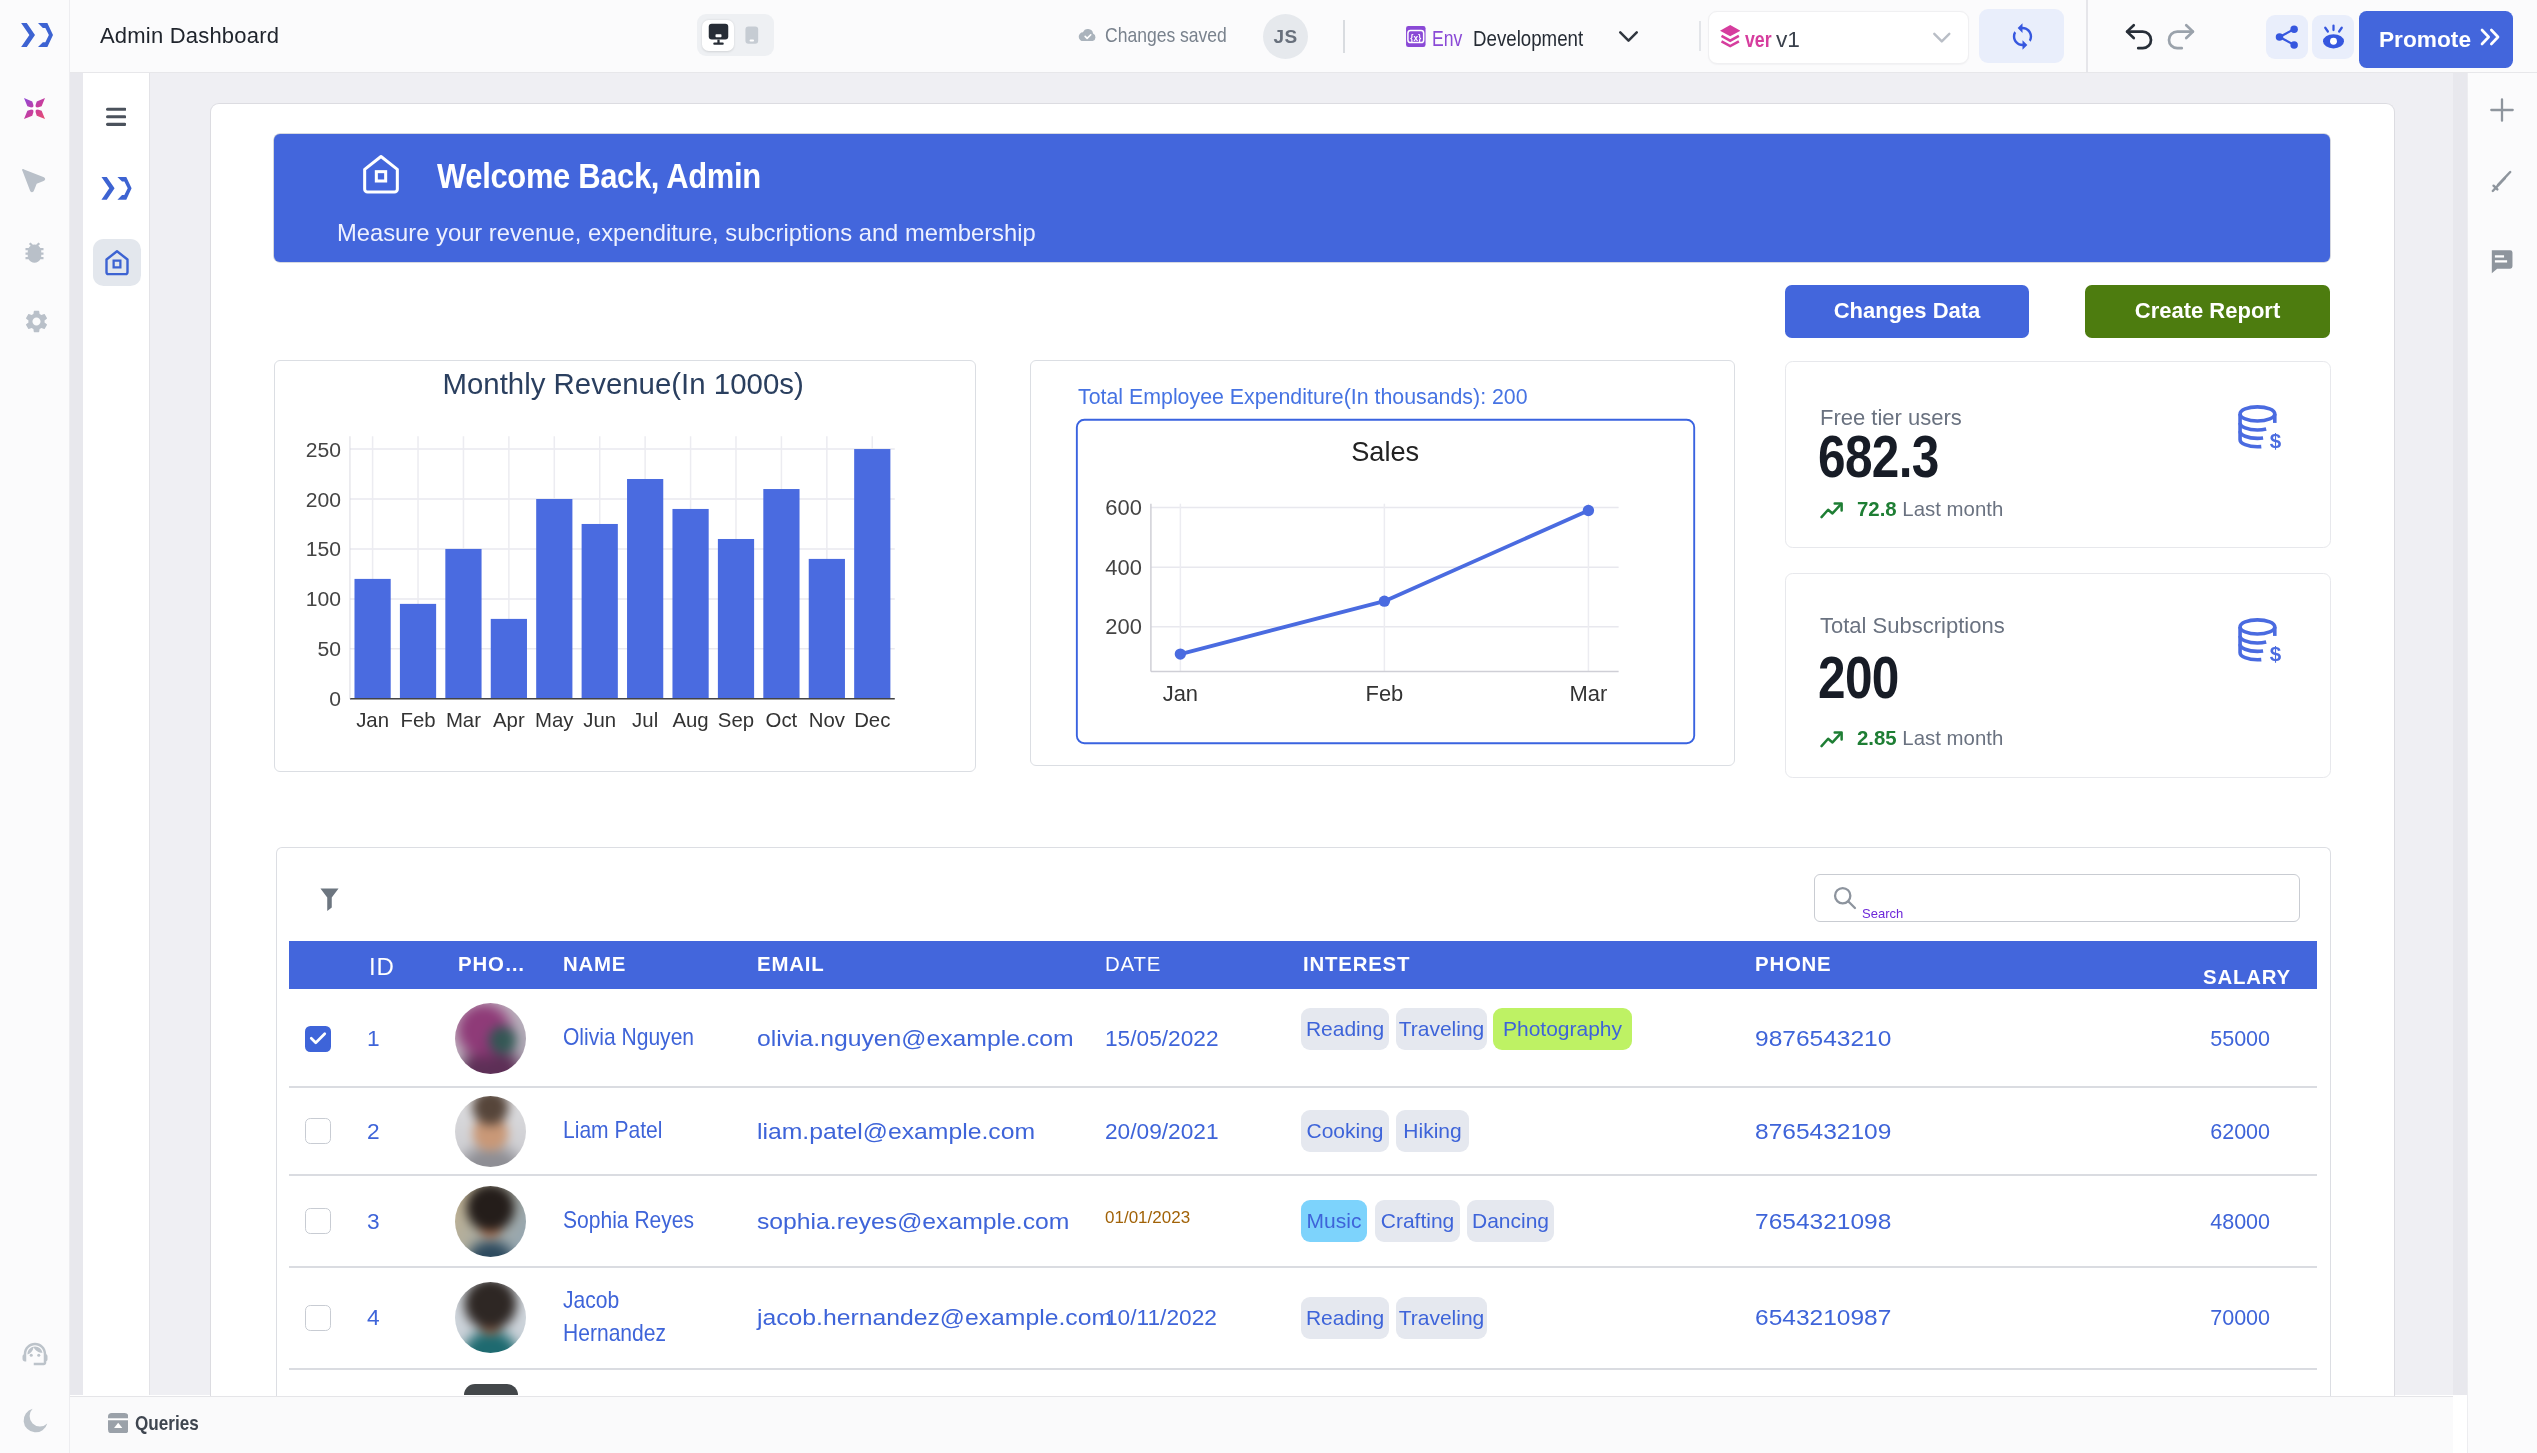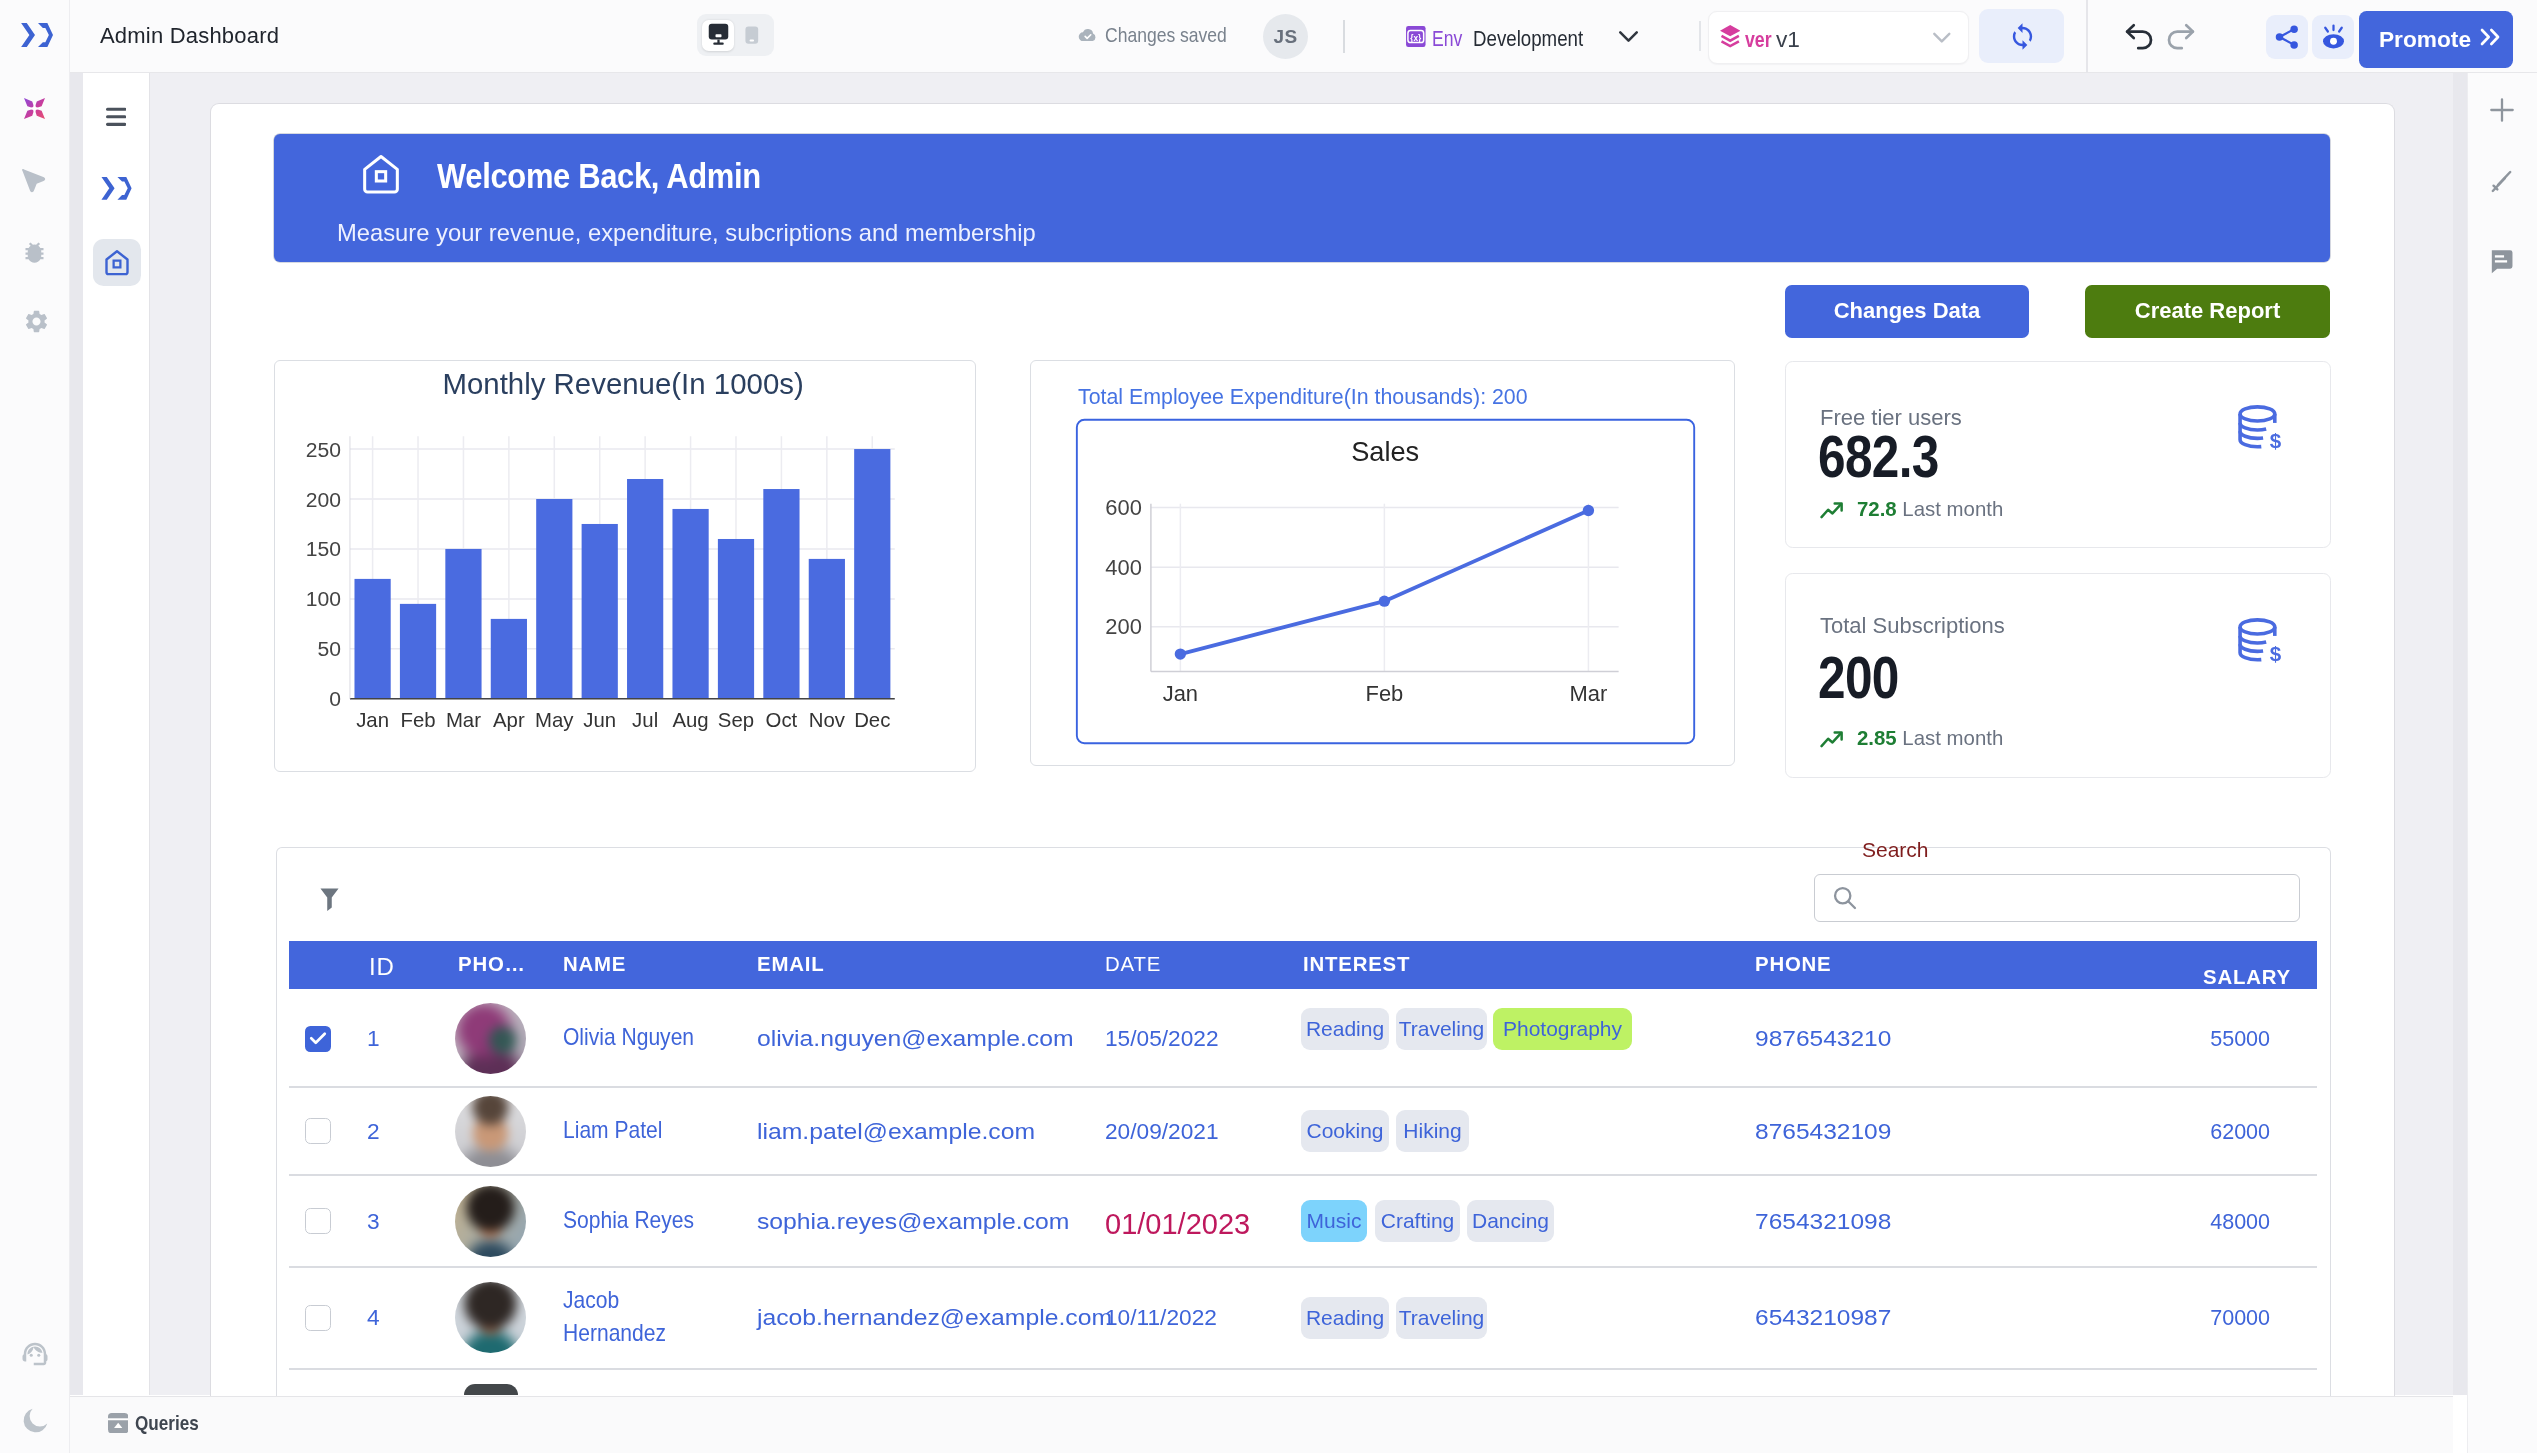--- a/index.html
+++ b/index.html
@@ -297,21 +297,21 @@
 
 <div class="abs" style="left:276px;top:847px;width:2055px;height:549px;background:#fff;border:1.5px solid #dcdee3;border-radius:6px 6px 0 0;border-bottom:none;"></div>
 <svg class="abs" style="left:320px;top:888px" width="19" height="23.4" viewBox="0 0 25 31">
  <path d="M0.5 0.5 H24.5 L15.5 12.5 V26 L9.5 30.5 V12.5 Z" fill="#6d7680"></path>
 </svg>
 <div class="abs" style="left:1814px;top:874px;width:486px;height:48px;background:#fff;border:1.5px solid #c9ccd2;border-radius:6px;"></div>
 <svg class="abs" style="left:1832px;top:885px" width="26" height="26" viewBox="0 0 34 34">
  <circle cx="14" cy="14" r="10" fill="none" stroke="#8d949e" stroke-width="3"></circle>
  <line x1="21.5" y1="21.5" x2="30" y2="30" stroke="#8d949e" stroke-width="3" stroke-linecap="round"></line>
 </svg>
-<div class="abs" style="left:1862px;top:838px;font-size:21px;color:#7f1d1d;">Search</div>
+<div class="abs" style="left:1862px;top:906px;font-size:13px;color:#6d28d9;">Search</div>
 <div class="abs" style="left:289px;top:941px;width:2028px;height:48px;background:#4366DC;"></div>
 
 <div class="abs" style="left:369px;top:953px;font-size:24px;font-weight:normal;color:#fff;letter-spacing:0.8px;">ID</div>
 <div class="abs" style="left:458px;top:953px;font-size:20.4px;font-weight:bold;color:#fff;letter-spacing:0.8px;">PHO…</div>
 <div class="abs" style="left:563px;top:953px;font-size:20.4px;font-weight:bold;color:#fff;letter-spacing:0.8px;">NAME</div>
 <div class="abs" style="left:757px;top:953px;font-size:20.4px;font-weight:bold;color:#fff;letter-spacing:0.8px;">EMAIL</div>
 <div class="abs" style="left:1105px;top:953px;font-size:20.4px;font-weight:normal;color:#fff;letter-spacing:0.8px;">DATE</div>
 <div class="abs" style="left:1303px;top:953px;font-size:20.4px;font-weight:bold;color:#fff;letter-spacing:0.8px;">INTEREST</div>
 <div class="abs" style="left:1755px;top:953px;font-size:20.4px;font-weight:bold;color:#fff;letter-spacing:0.8px;">PHONE</div>
 <div class="abs" style="right:246px;top:953px;font-size:20.4px;font-weight:bold;color:#fff;letter-spacing:0.8px;margin-top:13px;">SALARY</div>
@@ -346,21 +346,21 @@
 <div class="abs" style="left:1755px;top:1118px;font-size:22.7px;color:#3E64D9;transform:scaleX(1.08);transform-origin:left top;">8765432109</div>
 <div class="abs" style="right:267px;top:1118px;font-size:22.7px;color:#3E64D9;transform:scaleX(.95);transform-origin:right top;">62000</div>
 <div class="abs" style="left:289px;top:1266px;width:2028px;height:1.5px;background:#dadce1;"></div>
 <div class="abs" style="left:305px;top:1208px;width:26px;height:26px;background:#fff;border:1.5px solid #c8ccd3;border-radius:5.3px;"></div>
 <div class="abs" style="left:367px;top:1208px;font-size:22.7px;color:#3E64D9;">3</div>
 <div class="abs" style="left:455px;top:1186px;width:71px;height:71px;border-radius:50%;overflow:hidden;">
     <div style="position:absolute;inset:-7.6px;background:radial-gradient(circle at 50% 34%, #241d1a 0 26%, rgba(36,29,26,0) 40%), radial-gradient(circle at 50% 56%, #b97e5d 0 13%, rgba(185,126,93,0) 22%), radial-gradient(circle at 50% 100%, #2d4a5e 0 18%, rgba(45,74,94,0) 32%), linear-gradient(120deg,#c9b48c,#8aa3b8);filter:blur(4.5px);"></div>
   </div>
 <div class="abs" style="left:563px;top:1207px;font-size:23.4px;color:#3E64D9;transform:scaleX(.9);transform-origin:left top;">Sophia Reyes</div>
 <div class="abs" style="left:757px;top:1208px;font-size:22.7px;color:#3E64D9;transform:scaleX(1.09);transform-origin:left top;">sophia.reyes@example.com</div>
-<div class="abs" style="left:1105px;top:1208px;font-size:29px;color:#be185d;">01/01/2023</div>
+<div class="abs" style="left:1105px;top:1208px;font-size:17px;color:#a16207;">01/01/2023</div>
 <div class="abs" style="left:1301px;top:1200px;width:66px;height:42px;background:#7dd3fc;border-radius:9px;color:#3E64D9;font-size:21px;text-align:center;line-height:41px;">Music</div>
 <div class="abs" style="left:1375px;top:1200px;width:85px;height:42px;background:#e5e8ef;border-radius:9px;color:#3E64D9;font-size:21px;text-align:center;line-height:41px;">Crafting</div>
 <div class="abs" style="left:1467px;top:1200px;width:87px;height:42px;background:#e5e8ef;border-radius:9px;color:#3E64D9;font-size:21px;text-align:center;line-height:41px;">Dancing</div>
 <div class="abs" style="left:1755px;top:1208px;font-size:22.7px;color:#3E64D9;transform:scaleX(1.08);transform-origin:left top;">7654321098</div>
 <div class="abs" style="right:267px;top:1208px;font-size:22.7px;color:#3E64D9;transform:scaleX(.95);transform-origin:right top;">48000</div>
 <div class="abs" style="left:289px;top:1368px;width:2028px;height:1.5px;background:#dadce1;"></div>
 <div class="abs" style="left:305px;top:1305px;width:26px;height:26px;background:#fff;border:1.5px solid #c8ccd3;border-radius:5.3px;"></div>
 <div class="abs" style="left:367px;top:1304px;font-size:22.7px;color:#3E64D9;">4</div>
 <div class="abs" style="left:455px;top:1282px;width:71px;height:71px;border-radius:50%;overflow:hidden;">
     <div style="position:absolute;inset:-7.6px;background:radial-gradient(circle at 50% 34%, #2e2724 0 28%, rgba(46,39,36,0) 44%), radial-gradient(circle at 50% 58%, #a8765a 0 12%, rgba(168,118,90,0) 20%), radial-gradient(circle at 50% 96%, #1e6a70 0 22%, rgba(30,106,112,0) 36%), linear-gradient(180deg,#dde1e6,#c0c9d1);filter:blur(4.5px);"></div>

